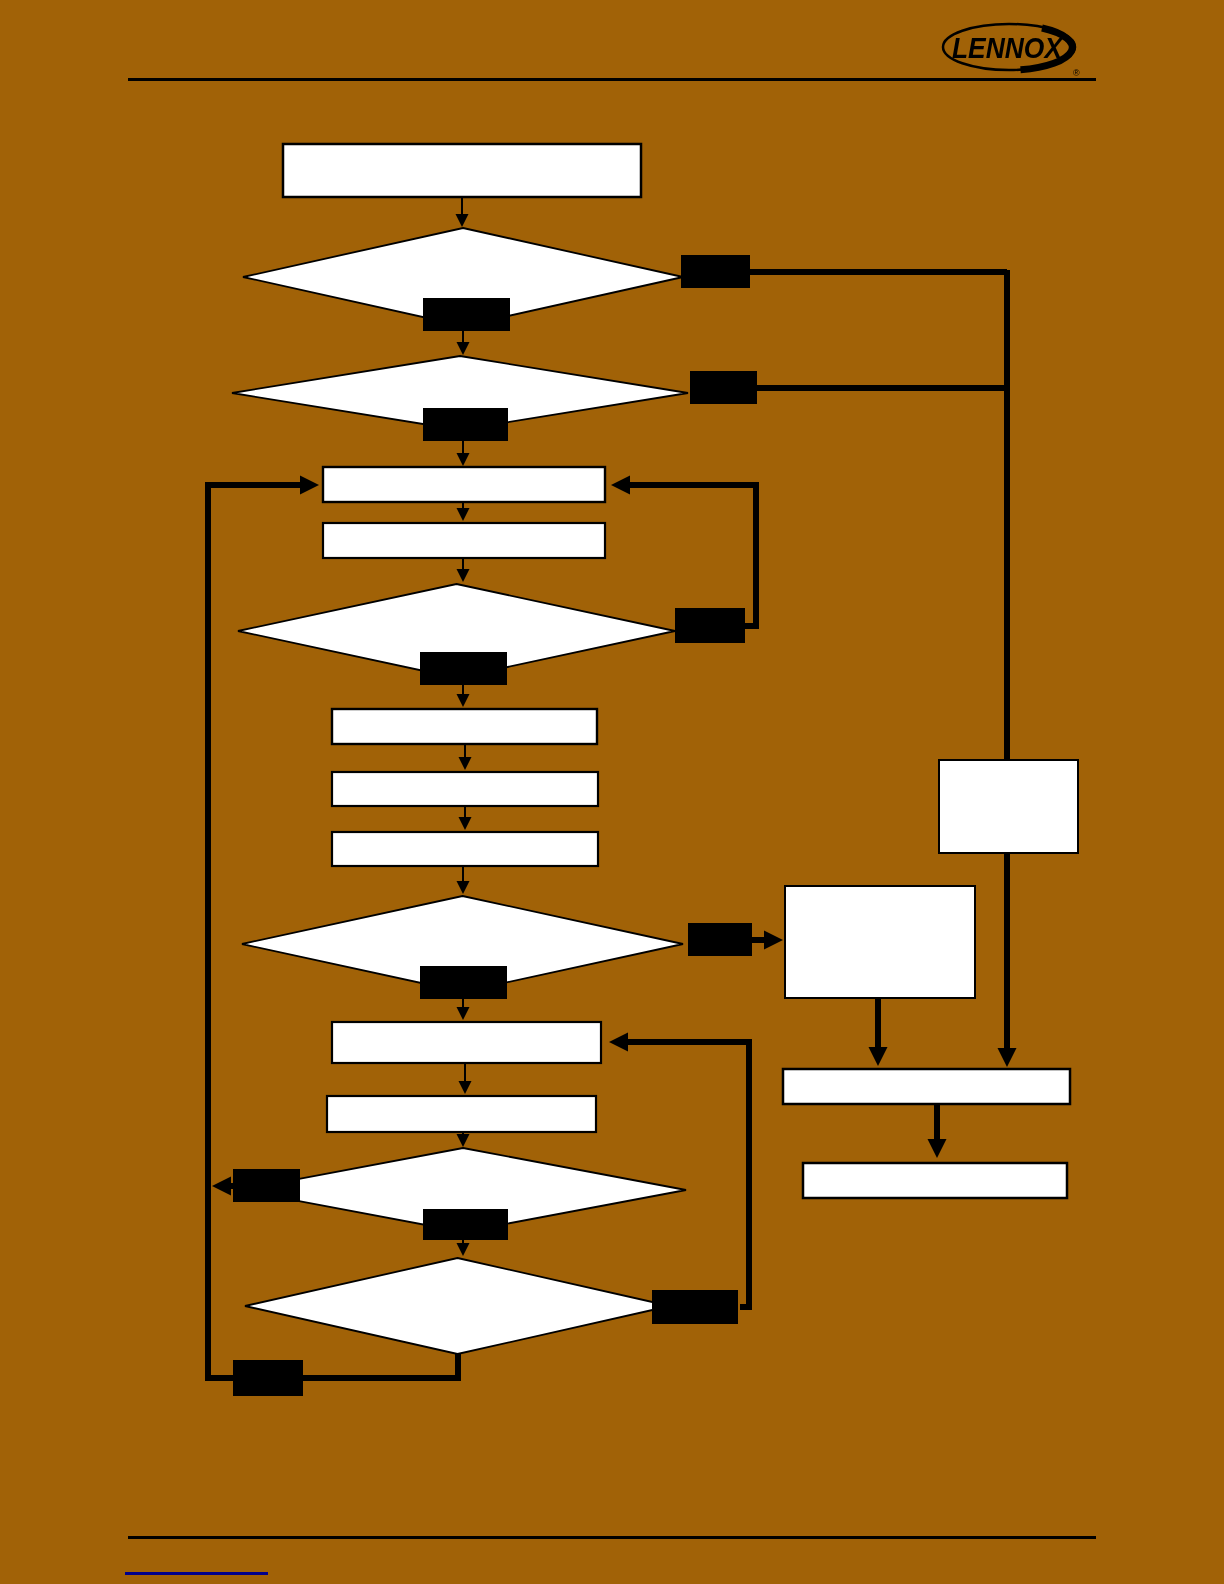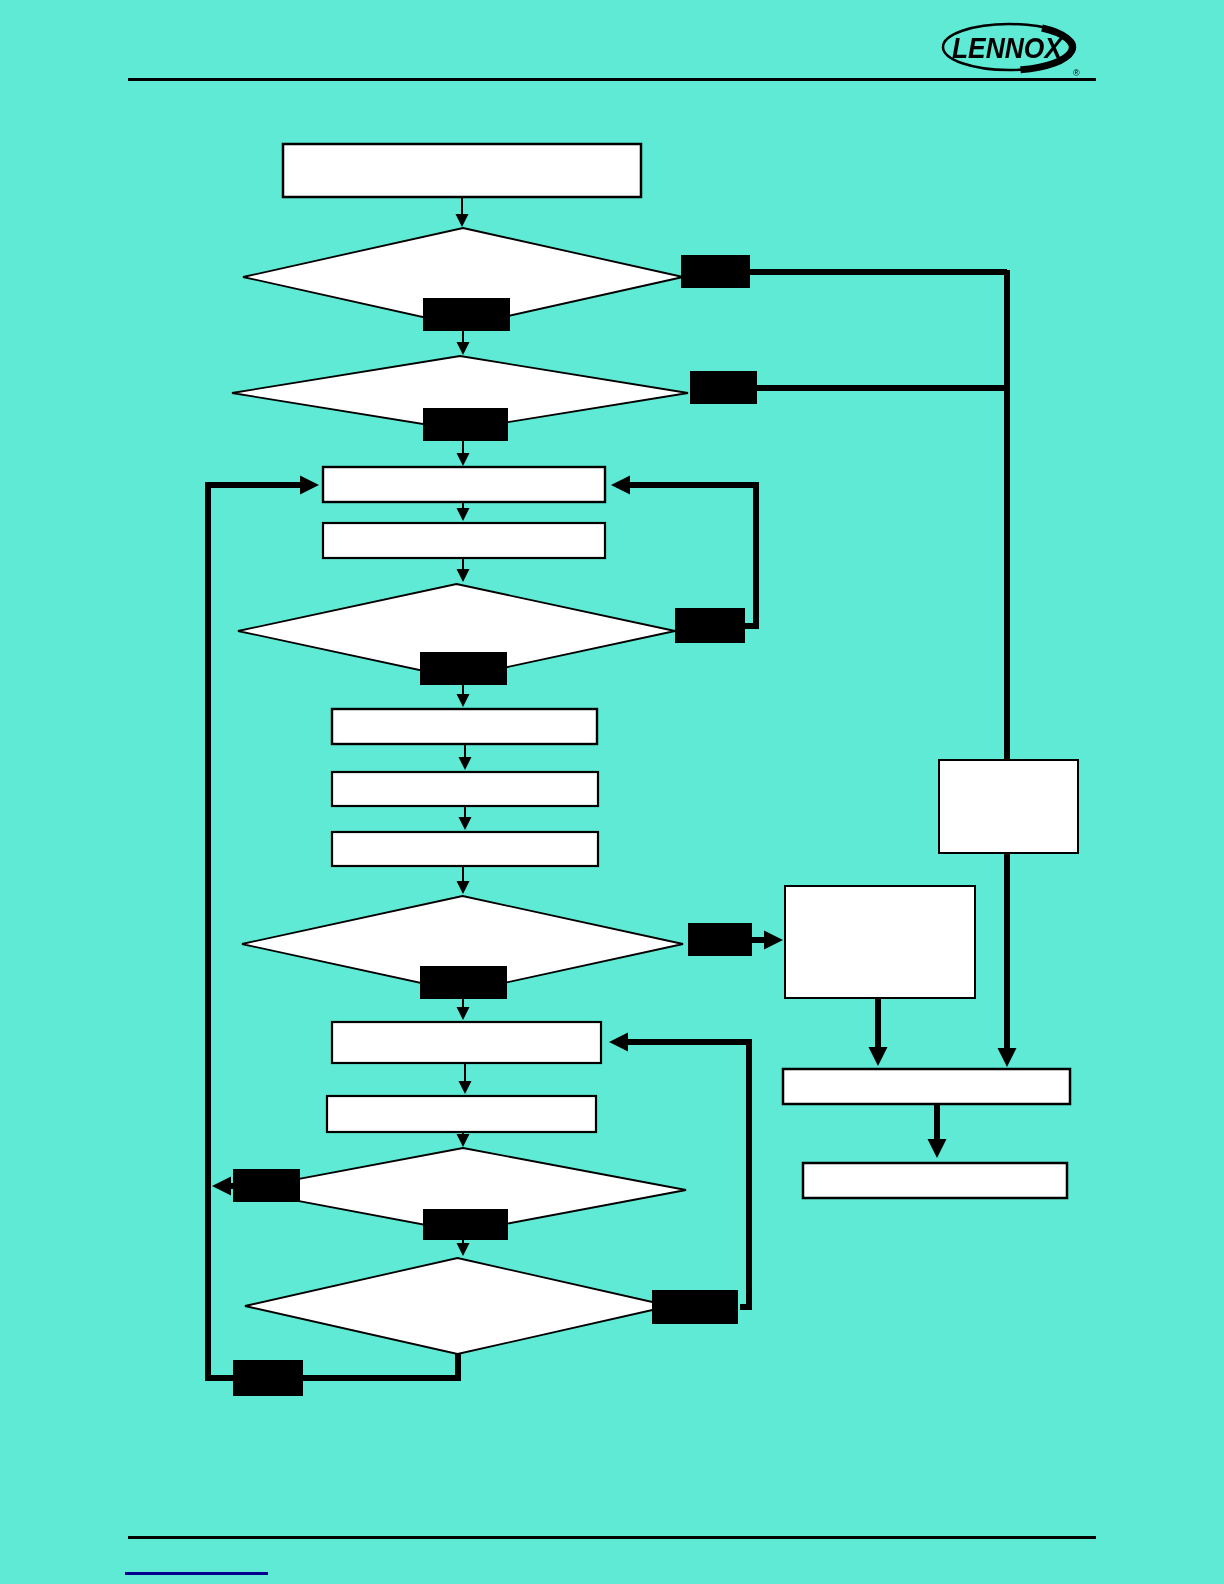--- a/index.html
+++ b/index.html
@@ -1,16 +1,16 @@
 <!DOCTYPE html>
 <html><head>
 <meta charset="utf-8">
 <style>
   html,body{margin:0;padding:0;background:#fff;}
-  .page{position:relative;width:1224px;height:1584px;background:#5eead4;overflow:hidden;
+  .page{position:relative;width:1224px;height:1584px;background:#a16207;overflow:hidden;
         font-family:"Liberation Sans",sans-serif;}
   .rule{position:absolute;background:#000;}
   .rule.top{left:128px;top:78px;width:968px;height:3px;}
   .rule.bottom{left:128px;top:1536px;width:968px;height:3px;}
   .diagram-svg{position:absolute;left:0;top:0;width:1224px;height:1584px;}
   .logo-wrap{position:absolute;left:940px;top:20px;width:146px;height:58px;}
   .logo-wrap svg{width:100%;height:100%;}
   .logo-text{font-family:"Liberation Sans",sans-serif;font-style:italic;font-weight:bold;
              font-size:30px;fill:#000;}
   .logo-reg{font-family:"Liberation Sans",sans-serif;font-size:9px;fill:#000;}

